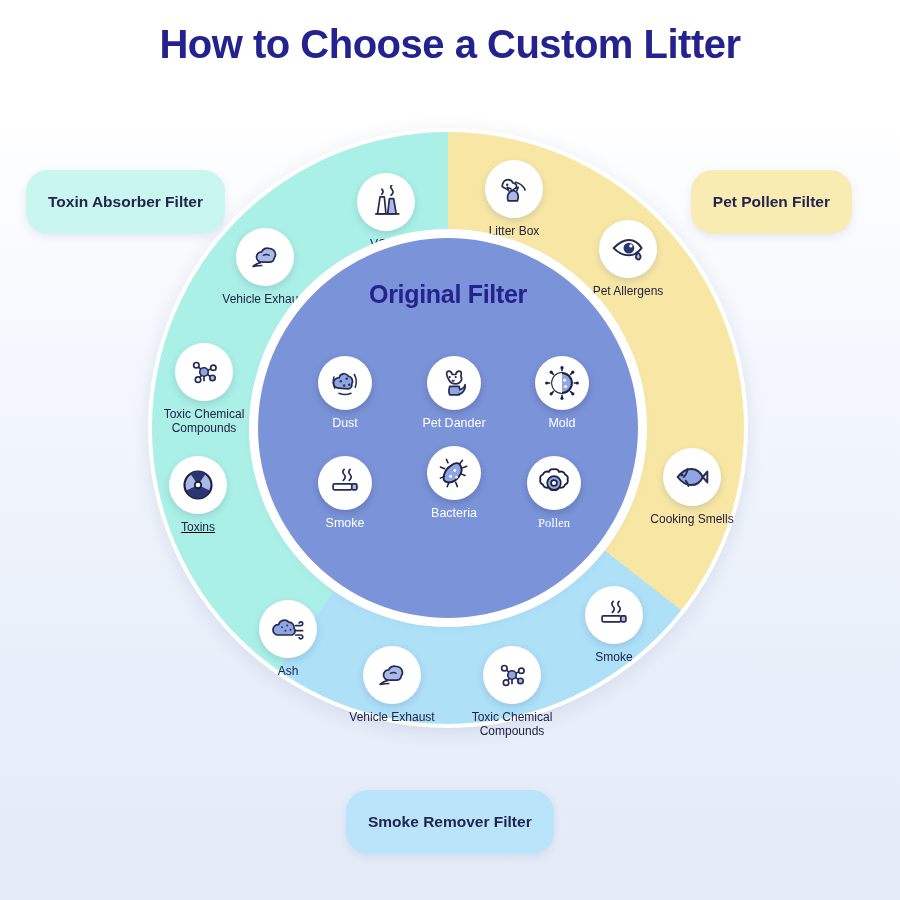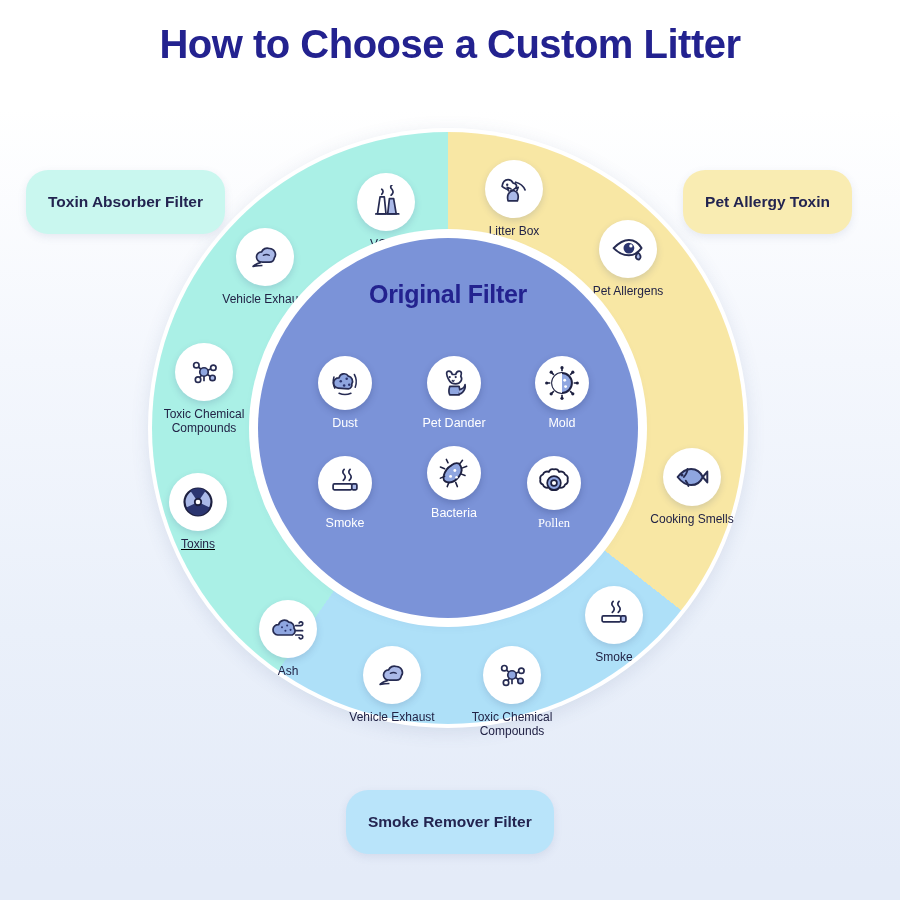--- a/index.html
+++ b/index.html
@@ -175,21 +175,21 @@
           <circle cx="20" cy="20" r="5" fill="#8fa6e0" stroke="#262b52" stroke-width="2"></circle>
           <circle cx="11" cy="12" r="3.2" fill="#fff" stroke="#262b52" stroke-width="2"></circle>
           <circle cx="31" cy="15" r="3.2" fill="#fff" stroke="#262b52" stroke-width="2"></circle>
           <circle cx="30" cy="27" r="3.2" fill="#aab9e8" stroke="#262b52" stroke-width="2"></circle>
           <circle cx="13" cy="29" r="3.2" fill="#fff" stroke="#262b52" stroke-width="2"></circle>
         </svg>
       </div>
       <div class="cap">Toxic Chemical Compounds</div>
     </div>
 
-    <div class="node outer" style="left:50px;top:345px;text-decoration:underline;">
+    <div class="node outer" style="left:50px;top:328px;text-decoration:underline;">
       <div class="bubble">
         <svg width="36" height="36" viewBox="0 0 40 40">
           <circle cx="20" cy="20" r="15" fill="#aab9e8" stroke="#1d2040" stroke-width="2.4"></circle>
           <g fill="#2b3570">
             <path d="M20 20 L11.5 7.5 A15 15 0 0 1 28.5 7.5 Z"></path>
             <path d="M20 20 L33 26 A15 15 0 0 1 20 35 Z"></path>
             <path d="M20 20 L7 26 A15 15 0 0 0 20 35 Z"></path>
           </g>
           <circle cx="20" cy="20" r="3.6" fill="#fff" stroke="#1d2040" stroke-width="2"></circle>
         </svg>
@@ -396,16 +396,16 @@
             <circle cx="20" cy="20" r="8" fill="#8fa6e0" stroke="#1d2040" stroke-width="2"></circle>
             <circle cx="20" cy="20" r="3.4" fill="#fff" stroke="#1d2040" stroke-width="2"></circle>
           </svg>
         </div>
         <div class="cap">Pollen</div>
       </div>
     </div>
   </div>
 
   <div class="pill" id="pill-toxin">Toxin Absorber Filter</div>
-  <div class="pill" id="pill-pet">Pet Allergy Toxin</div>
+  <div class="pill" id="pill-pet">Pet Pollen Filter</div>
   <div class="pill" id="pill-smoke">Smoke Remover Filter</div>
 
 </div>
 
 </body></html>

